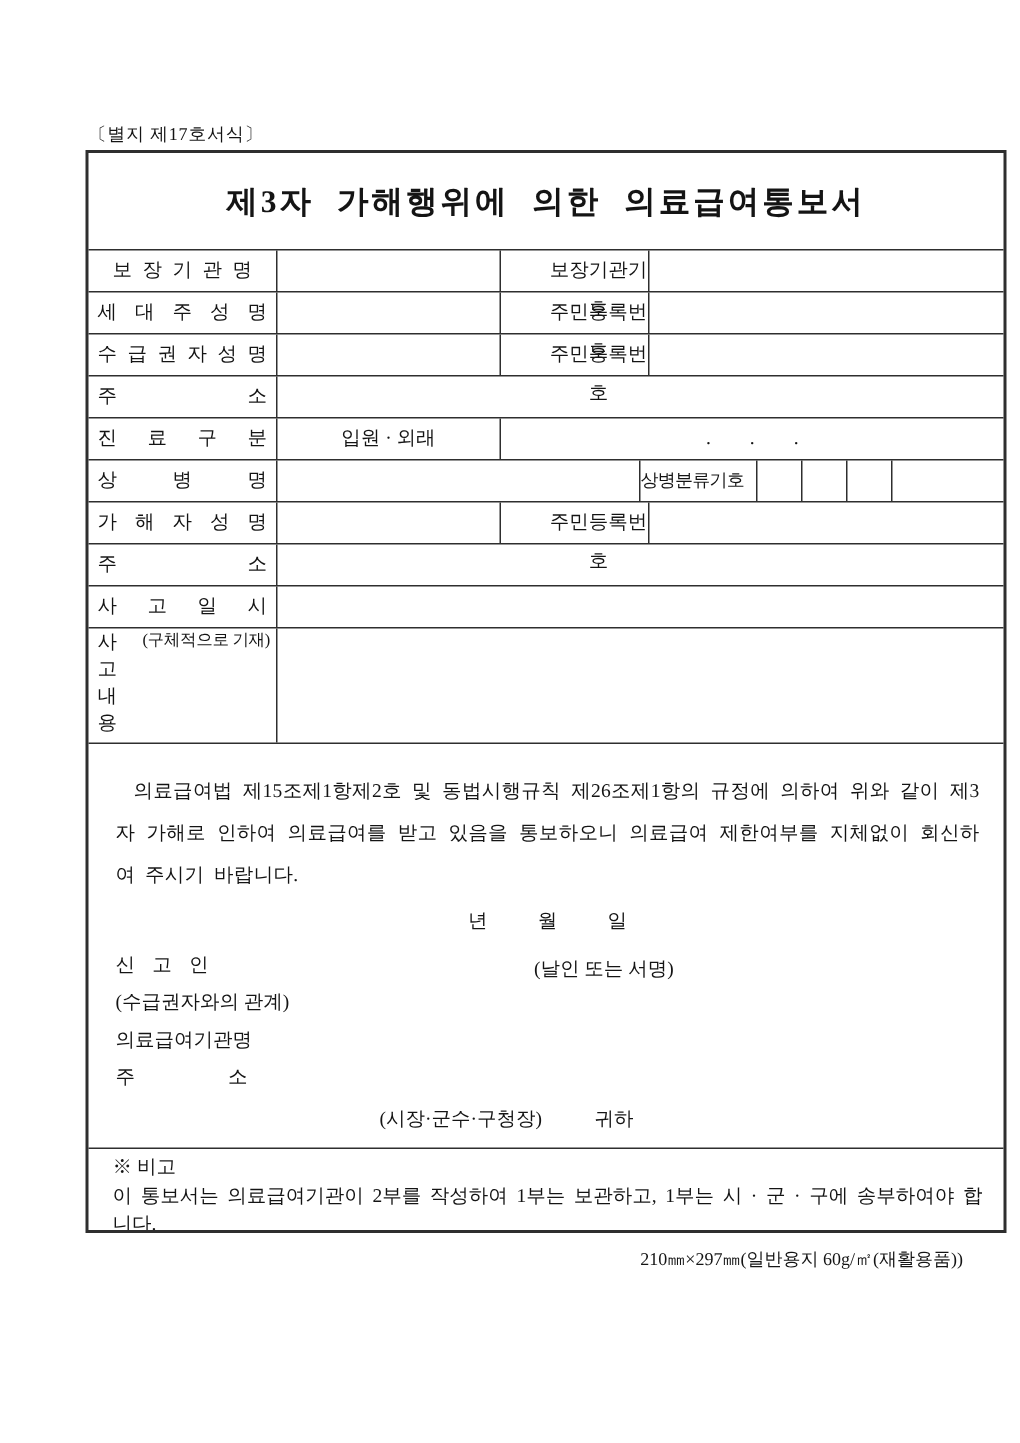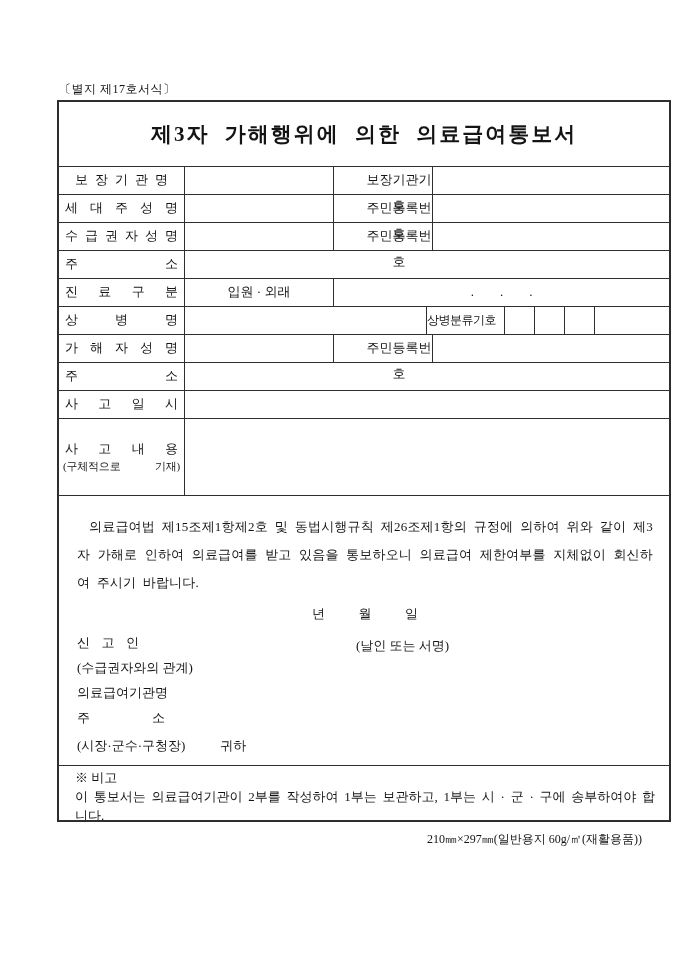--- a/index.html
+++ b/index.html
@@ -64,21 +64,21 @@
   }
 
   
   .d-val { width: 242px; }
   .d-lab { width: 78px; font-size: 12px; line-height: 26px; text-align: left; letter-spacing: -0.5px; }
   .d-box { width: 30px; }
   .d-box.last { flex: 1; }
 
   
   .stack {
-    display: flex; flex-direction: column; justify-content: center; gap: 1px;
+    display: flex; justify-content: center; gap: 1px;
   }
   .stack .line1 {
     font-size: 13px; padding: 0 6px;
     text-align: justify; text-align-last: justify;
   }
   .stack .line2 {
     font-size: 11px; padding: 0 4px; letter-spacing: -0.2px;
     text-align: justify; text-align-last: justify; white-space: nowrap;
   }
 
@@ -96,21 +96,21 @@
   .date-line {
     width: 106px; margin: 7px auto 0;
     font-size: 13px; line-height: 20px;
     text-align: justify; text-align-last: justify;
   }
   .sig-block { margin-top: 6px; }
   .sig-row { position: relative; height: 25px; line-height: 25px; font-size: 13px; }
   .declarant { display: inline-block; width: 62px; text-align: justify; text-align-last: justify; }
   .seal-note { position: absolute; left: 279px; top: 3px; font-size: 13px; }
   .addr-label { display: inline-block; width: 88px; text-align: justify; text-align-last: justify; }
-  .recip-row { margin-top: 3px; height: 25px; line-height: 25px; font-size: 13px; }
+  .recip-row { margin-top: 3px; margin-left: 176px; height: 25px; line-height: 25px; font-size: 13px; }
   .honorific { margin-left: 35px; }
 
   
   .remark {
     border-top: 1px solid var(--line);
     flex: 1;
     padding: 3px 14px 0 16px;
     overflow: hidden;
   }
   .remark-marker { font-size: 13px; line-height: 18px; }

